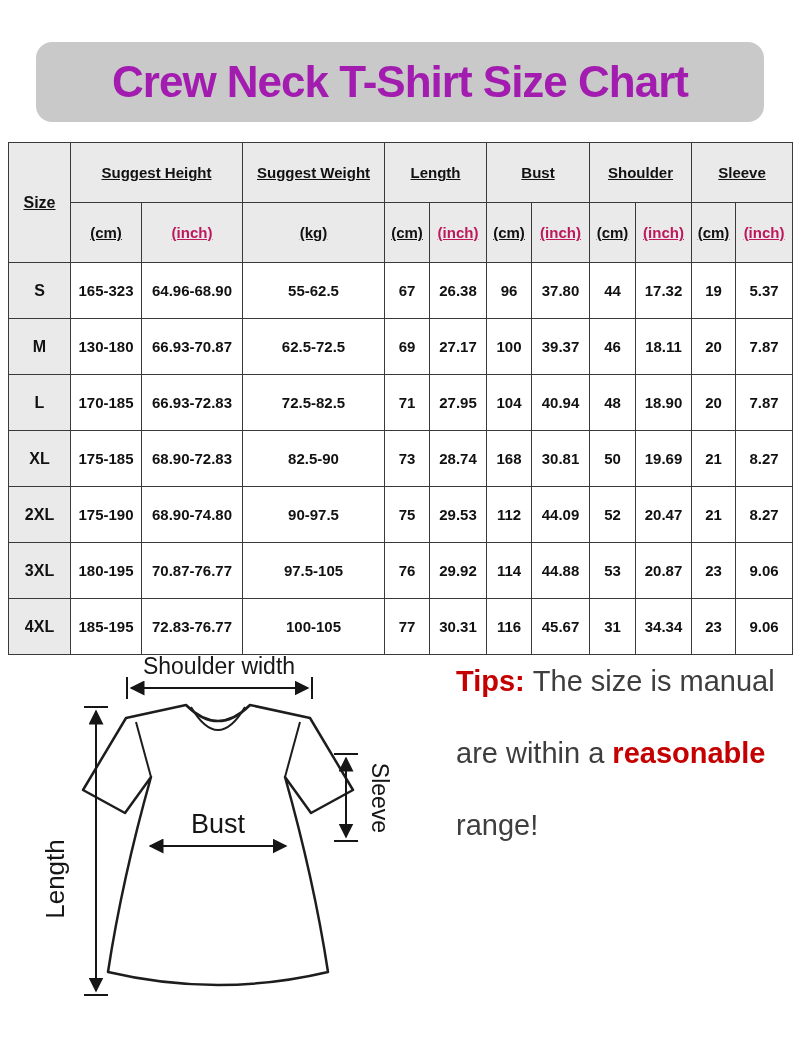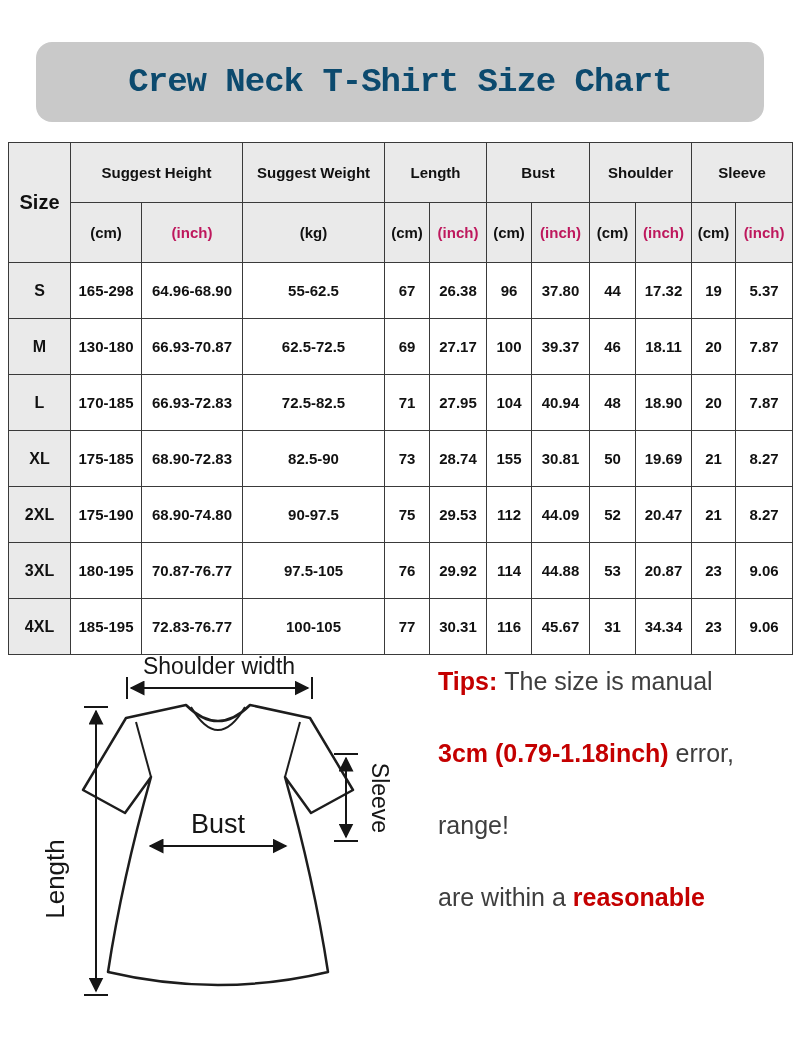--- a/index.html
+++ b/index.html
@@ -13,63 +13,62 @@
   }
   .banner {
     position: absolute;
     left: 36px; top: 42px;
     width: 728px; height: 80px;
     background: #c9c9c9;
     border-radius: 16px;
     display: flex; align-items: center; justify-content: center;
   }
   .banner-title {
-    font-size: 34px;
+    font-size: 44px;
     font-weight: bold;
     letter-spacing: -1px;
-    color: #0c4a6e;
+    color: #a21caf;
     white-space: nowrap;
-    font-family: Liberation Mono, monospace;
   }
   table.size-chart {
     position: absolute;
     left: 8px; top: 142px;
     width: 784px;
     border-collapse: collapse;
     table-layout: fixed;
   }
   .size-chart th, .size-chart td {
     border: 1px solid #3a3a3a;
     text-align: center;
     vertical-align: middle;
     font-size: 15px;
     font-weight: bold;
     padding: 0;
     overflow: hidden;
   }
-  .size-chart th { background: #eaeaea; height: 60px; }
+  .size-chart th { background: #eaeaea; height: 60px; text-decoration: underline; }
   .size-chart td { background: #ffffff; height: 56px; }
   .size-chart td.size-col { background: #eaeaea; font-size: 16px; }
-  .size-chart th.size-col { font-size: 20px; text-align: center; }
+  .size-chart th.size-col { font-size: 16px; text-align: center; }
   .inch-red { color: #be185d; }
   .diagram {
     position: absolute;
     left: 12px; top: 650px;
     width: 430px; height: 388px;
   }
   .diagram svg text {
     font-family: "Liberation Sans", "DejaVu Sans", sans-serif;
     fill: #161616;
     font-weight: 500;
   }
   .tips {
     position: absolute;
-    left: 438px; top: 645px;
+    left: 456px; top: 645px;
     width: 345px;
-    font-size: 25px;
+    font-size: 29px;
     color: #3e3e3e;
     white-space: nowrap;
   }
   .tip-line { line-height: 72px; height: 72px; }
   .tip-red { color: #c40000; font-weight: bold; }
 </style>
 </head>
 <body>
 
 <div class="banner">
@@ -109,21 +108,21 @@
     <th class="inch-red">(inch)</th>
     <th>(cm)</th>
     <th class="inch-red">(inch)</th>
     <th>(cm)</th>
     <th class="inch-red">(inch)</th>
     <th>(cm)</th>
     <th class="inch-red">(inch)</th>
   </tr>
   <tr>
     <td class="size-col">S</td>
-    <td>165-298</td>
+    <td>165-323</td>
     <td>64.96-68.90</td>
     <td>55-62.5</td>
     <td>67</td>
     <td>26.38</td>
     <td>96</td>
     <td>37.80</td>
     <td>44</td>
     <td>17.32</td>
     <td>19</td>
     <td>5.37</td>
@@ -156,21 +155,21 @@
     <td>20</td>
     <td>7.87</td>
   </tr>
   <tr>
     <td class="size-col">XL</td>
     <td>175-185</td>
     <td>68.90-72.83</td>
     <td>82.5-90</td>
     <td>73</td>
     <td>28.74</td>
-    <td>155</td>
+    <td>168</td>
     <td>30.81</td>
     <td>50</td>
     <td>19.69</td>
     <td>21</td>
     <td>8.27</td>
   </tr>
   <tr>
     <td class="size-col">2XL</td>
     <td>175-190</td>
     <td>68.90-74.80</td>
@@ -243,16 +242,15 @@
 
     <line x1="72" y1="57" x2="96" y2="57" stroke="#161616" stroke-width="2"></line>
     <line x1="72" y1="345" x2="96" y2="345" stroke="#161616" stroke-width="2"></line>
     <line x1="84" y1="61" x2="84" y2="341" stroke="#161616" stroke-width="2" marker-start="url(#arr)" marker-end="url(#arr)"></line>
     <text x="52" y="229" font-size="26" text-anchor="middle" transform="rotate(-90 52 229)">Length</text>
   </svg>
 </div>
 
 <div class="tips">
   <div class="tip-line"><span class="tip-red">Tips: </span><span>The size is manual</span></div>
-  <div class="tip-line"><span class="tip-red">3cm (0.79-1.18inch)</span><span> error,</span></div>
+  <div class="tip-line"><span>are within a </span><span class="tip-red">reasonable</span></div>
   <div class="tip-line"><span>range!</span></div>
-  <div class="tip-line"><span>are within a </span><span class="tip-red">reasonable</span></div>
 </div>
 
 </body></html>

